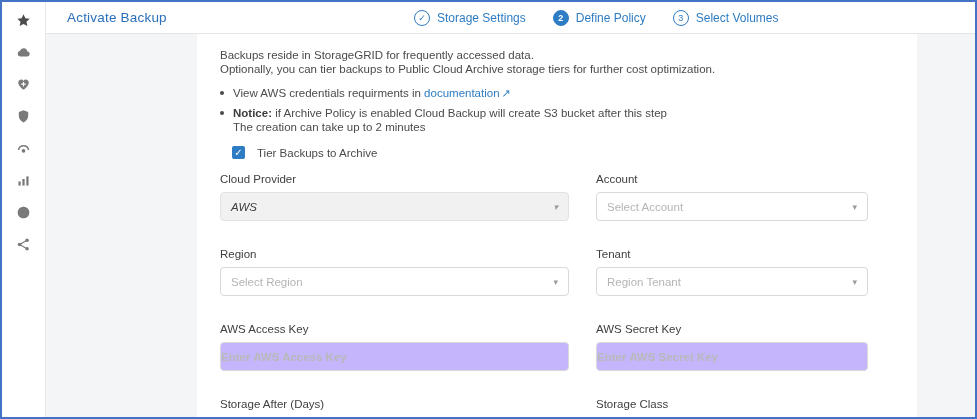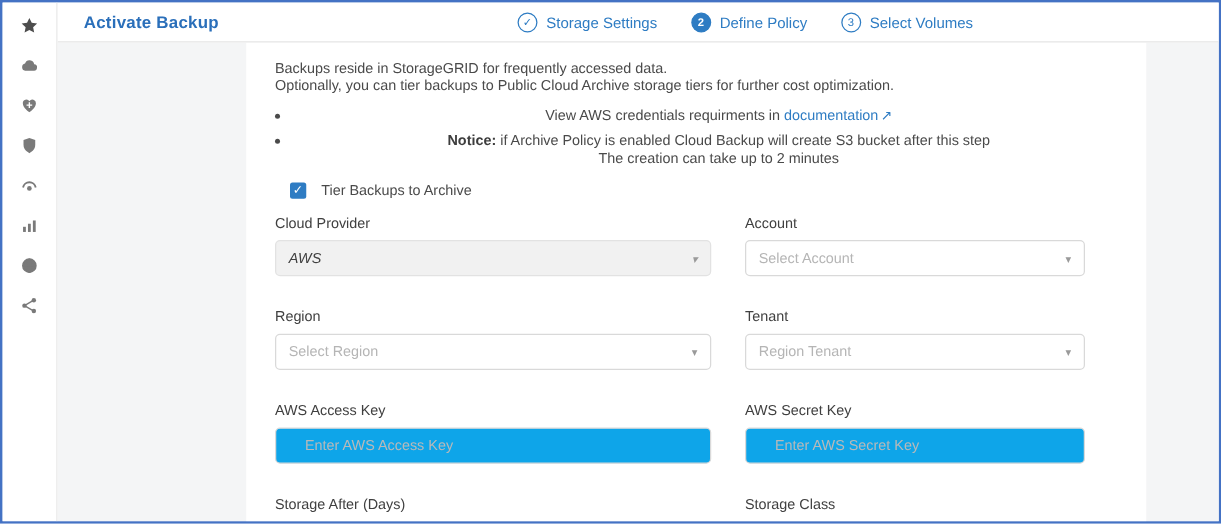--- a/index.html
+++ b/index.html
@@ -15,39 +15,39 @@
     align-items:center;padding-top:10px;box-sizing:border-box;gap:15px;z-index:3;
   }
   .nav-icon{width:17px;height:17px;display:flex;align-items:center;justify-content:center;cursor:pointer;}
   .nav-icon svg{width:15px;height:15px;fill:#7a7a7a;stroke:#7a7a7a;}
   .nav-icon.active svg{fill:#4d4d4d;stroke:#4d4d4d;}
   
   .header{
     position:absolute;left:44px;right:0;top:0;height:32px;background:#fff;
     border-bottom:1px solid #e5e5e5;display:flex;align-items:center;box-sizing:border-box;z-index:2;
   }
-  .page-title{margin-left:21px;font-size:13.5px;font-weight:700;color:#2a6fba;letter-spacing:.2px;}
+  .page-title{margin-left:21px;font-size:13.5px;font-weight:400;color:#2a6fba;letter-spacing:.2px;}
   .stepper{position:absolute;left:368px;top:0;height:31px;display:flex;align-items:center;gap:27px;}
   .step{display:flex;align-items:center;gap:7px;cursor:pointer;}
   .step-circle{
     width:16px;height:16px;border-radius:50%;box-sizing:border-box;
     display:flex;align-items:center;justify-content:center;
     font-size:9px;color:#2e7cc3;border:1.3px solid #2e7cc3;background:#fff;
   }
   .step.active .step-circle{background:#2e7cc3;border-color:#2e7cc3;color:#fff;font-weight:700;}
   .step-label{font-size:12px;color:#2e7cc3;}
   
   .content{position:absolute;left:44px;right:0;top:32px;bottom:0;background:#f4f5f6;}
   .card{
     position:absolute;left:151px;top:0;width:720px;height:100%;background:#fff;
     box-sizing:border-box;padding:14px 0 0 23px;overflow:hidden;
   }
   .intro{font-size:11.5px;line-height:14px;color:#4a4a4a;margin:0;}
   .bullets{margin-top:10px;}
-  .bullet{position:relative;padding-left:13px;font-size:11.5px;line-height:14px;color:#4a4a4a;text-align:center;}
+  .bullet{position:relative;padding-left:13px;font-size:11.5px;line-height:14px;color:#4a4a4a;}
   .bullet + .bullet{margin-top:6px;}
   .bullet::before{
     content:"";position:absolute;left:0;top:5px;width:4px;height:4px;border-radius:50%;background:#4a4a4a;
   }
   .bullet .bold{font-weight:700;color:#3d3d3d;}
   .doc-link{color:#2e7cc3;text-decoration:none;cursor:pointer;}
   .ext-arrow{color:#2e7cc3;font-size:11px;margin-left:2px;}
   
   .checkbox-row{margin-top:12px;margin-left:12px;display:flex;align-items:center;gap:12px;cursor:pointer;}
   .checkbox{
@@ -65,21 +65,21 @@
   .select-box{
     height:29px;box-sizing:border-box;border:1px solid #d9d9d9;border-radius:4px;background:#fff;
     display:flex;align-items:center;justify-content:space-between;padding:0 10px;cursor:pointer;
   }
   .select-box.disabled{background:#f1f1f1;border-color:#e2e2e2;cursor:default;font-style:italic;}
   .select-value{font-size:11.5px;color:#404040;}
   .select-value.placeholder{color:#b5b5b5;}
   .chevron{color:#9a9a9a;font-size:9px;}
   .text-input{
     width:100%;height:29px;box-sizing:border-box;border:1px solid #d9d9d9;border-radius:4px;
-    padding:0 23px;font-size:11.5px;color:#404040;font-family:"Liberation Sans",sans-serif;outline:none;background:#0ea5e9;
+    padding:0 0;font-size:11.5px;color:#404040;font-family:"Liberation Sans",sans-serif;outline:none;background:#c4b5fd;font-weight:bold;
   }
   .text-input::placeholder{color:#b9b9b9;}
 </style>
 </head>
 <body>
 
 <div class="frame">
 
   <div class="sidebar">
     <span class="nav-icon active">

